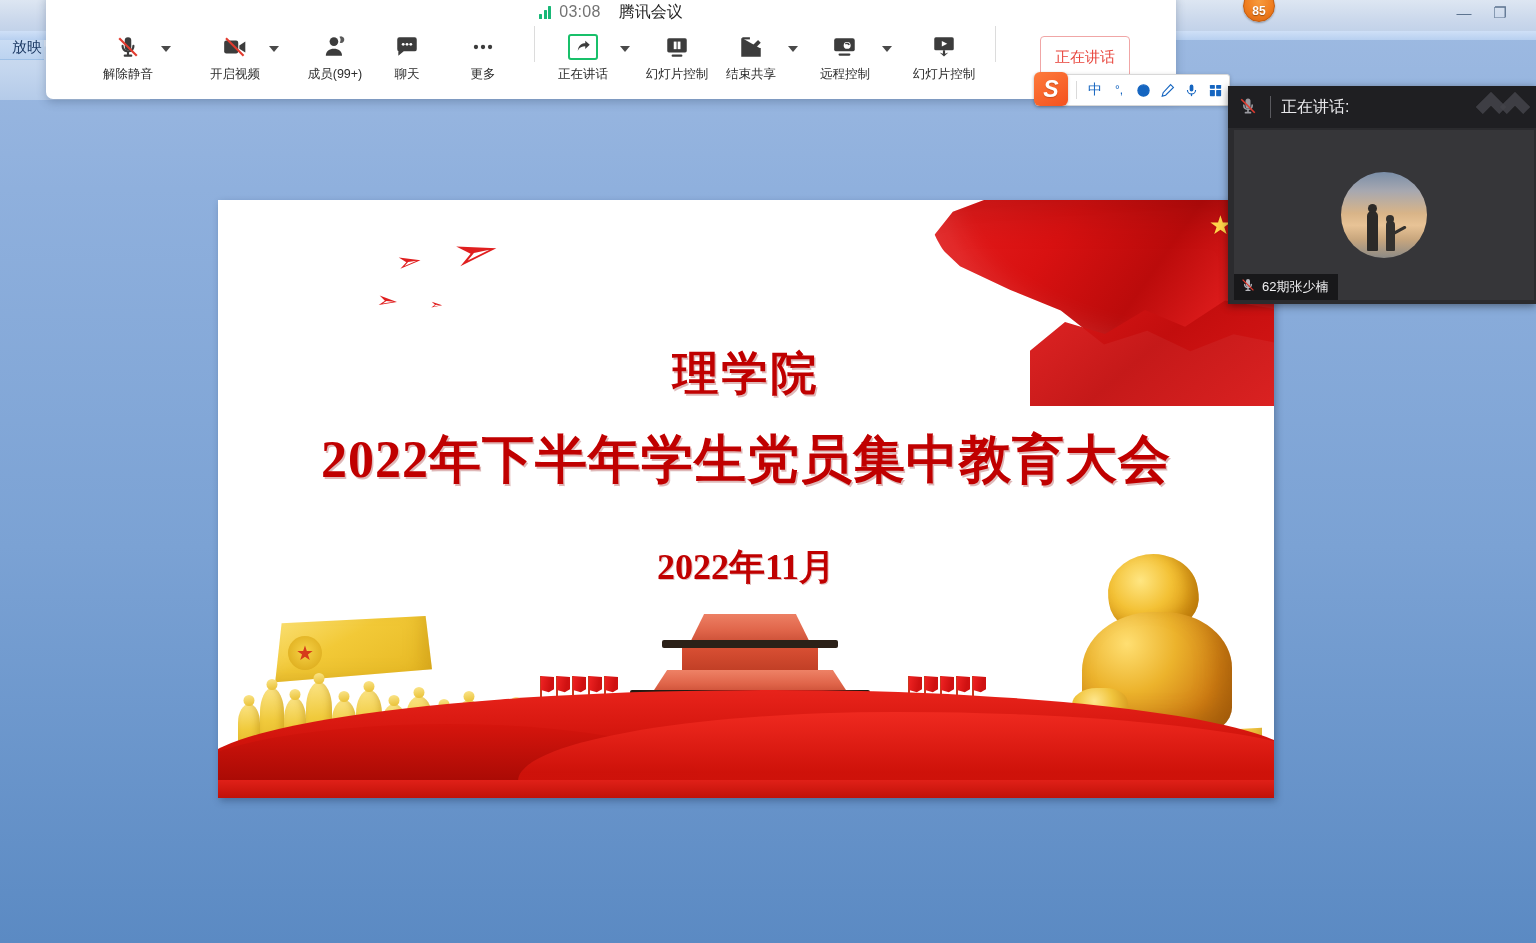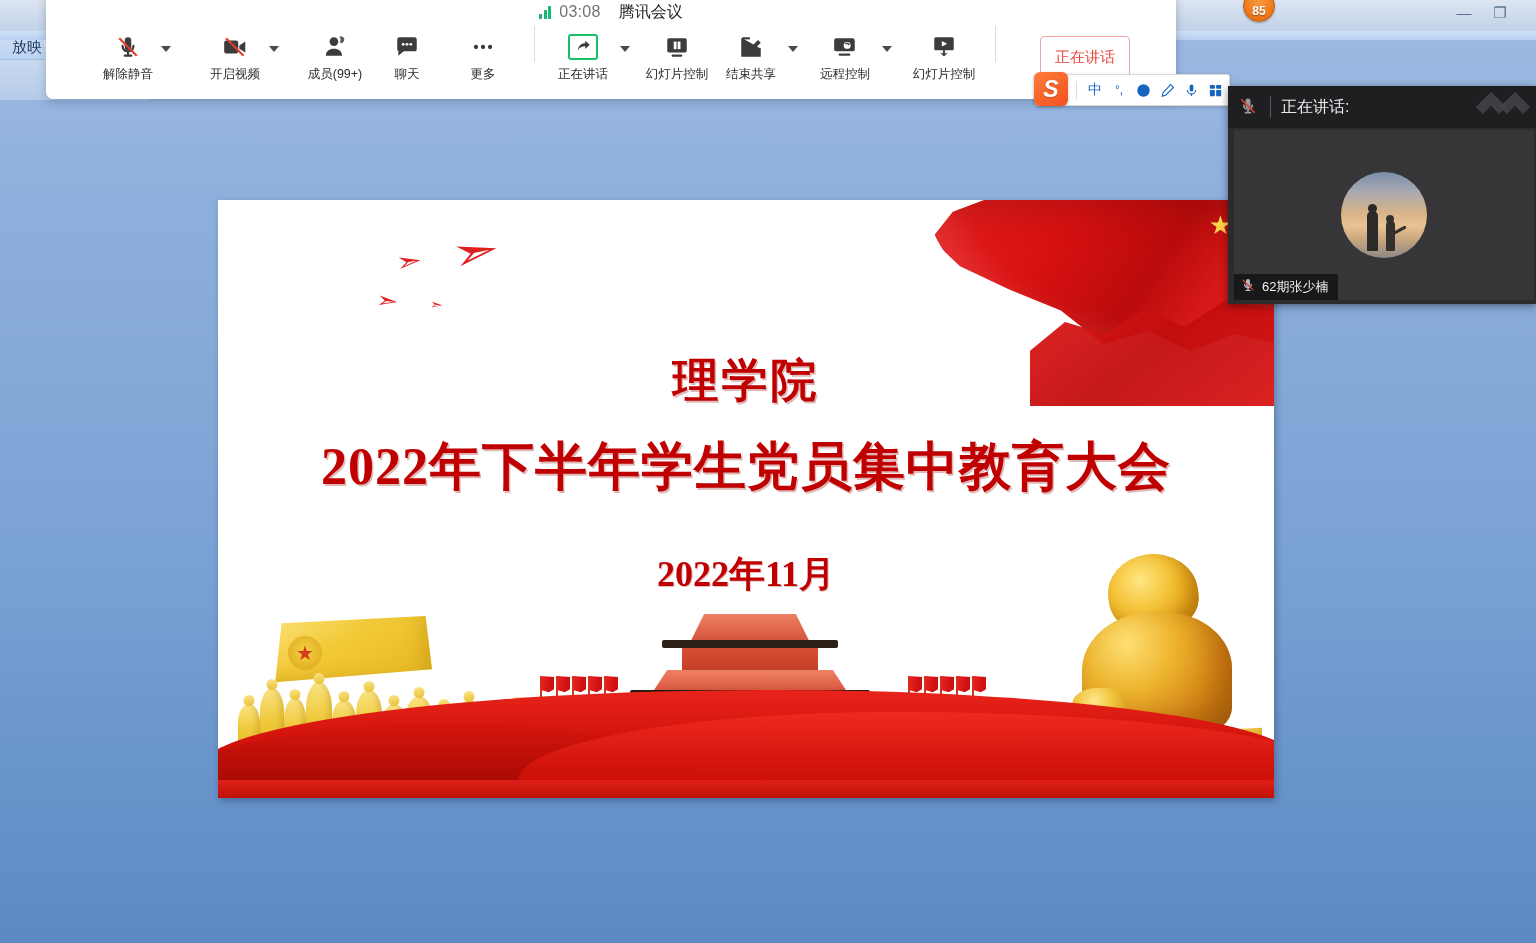--- a/index.html
+++ b/index.html
@@ -183,21 +183,21 @@
 
   
   .dove { position: absolute; color: #e01f1f; line-height: 1; user-select: none; }
   #dove-1 { left: 238px; top: 28px; font-size: 46px; transform: rotate(-12deg) scaleX(1.25); }
   #dove-2 { left: 180px; top: 48px; font-size: 26px; transform: rotate(-8deg) scaleX(1.2); }
   #dove-3 { left: 160px; top: 90px; font-size: 22px; transform: rotate(6deg) scaleX(1.2); }
   #dove-4 { left: 213px; top: 98px; font-size: 13px; transform: rotate(4deg) scaleX(1.2); }
 
   
   #slide-titles {
-    position: absolute; left: 0; top: 150px; width: 1056px; text-align: center;
+    position: absolute; left: 0; top: 143px; width: 1056px; text-align: center;
   }
   #slide-title-1 {
     font-family: "Liberation Serif", "DejaVu Serif", serif;
     font-weight: bold; font-size: 46px; color: #c00000; letter-spacing: 3px;
     text-shadow: 1.5px 1.5px 0 rgba(140,0,0,.28);
   }
   #slide-title-2 {
     font-family: "Liberation Serif", "DejaVu Serif", serif;
     font-weight: bold; font-size: 52px; color: #c00000; letter-spacing: 1px;
     margin-top: 20px;

